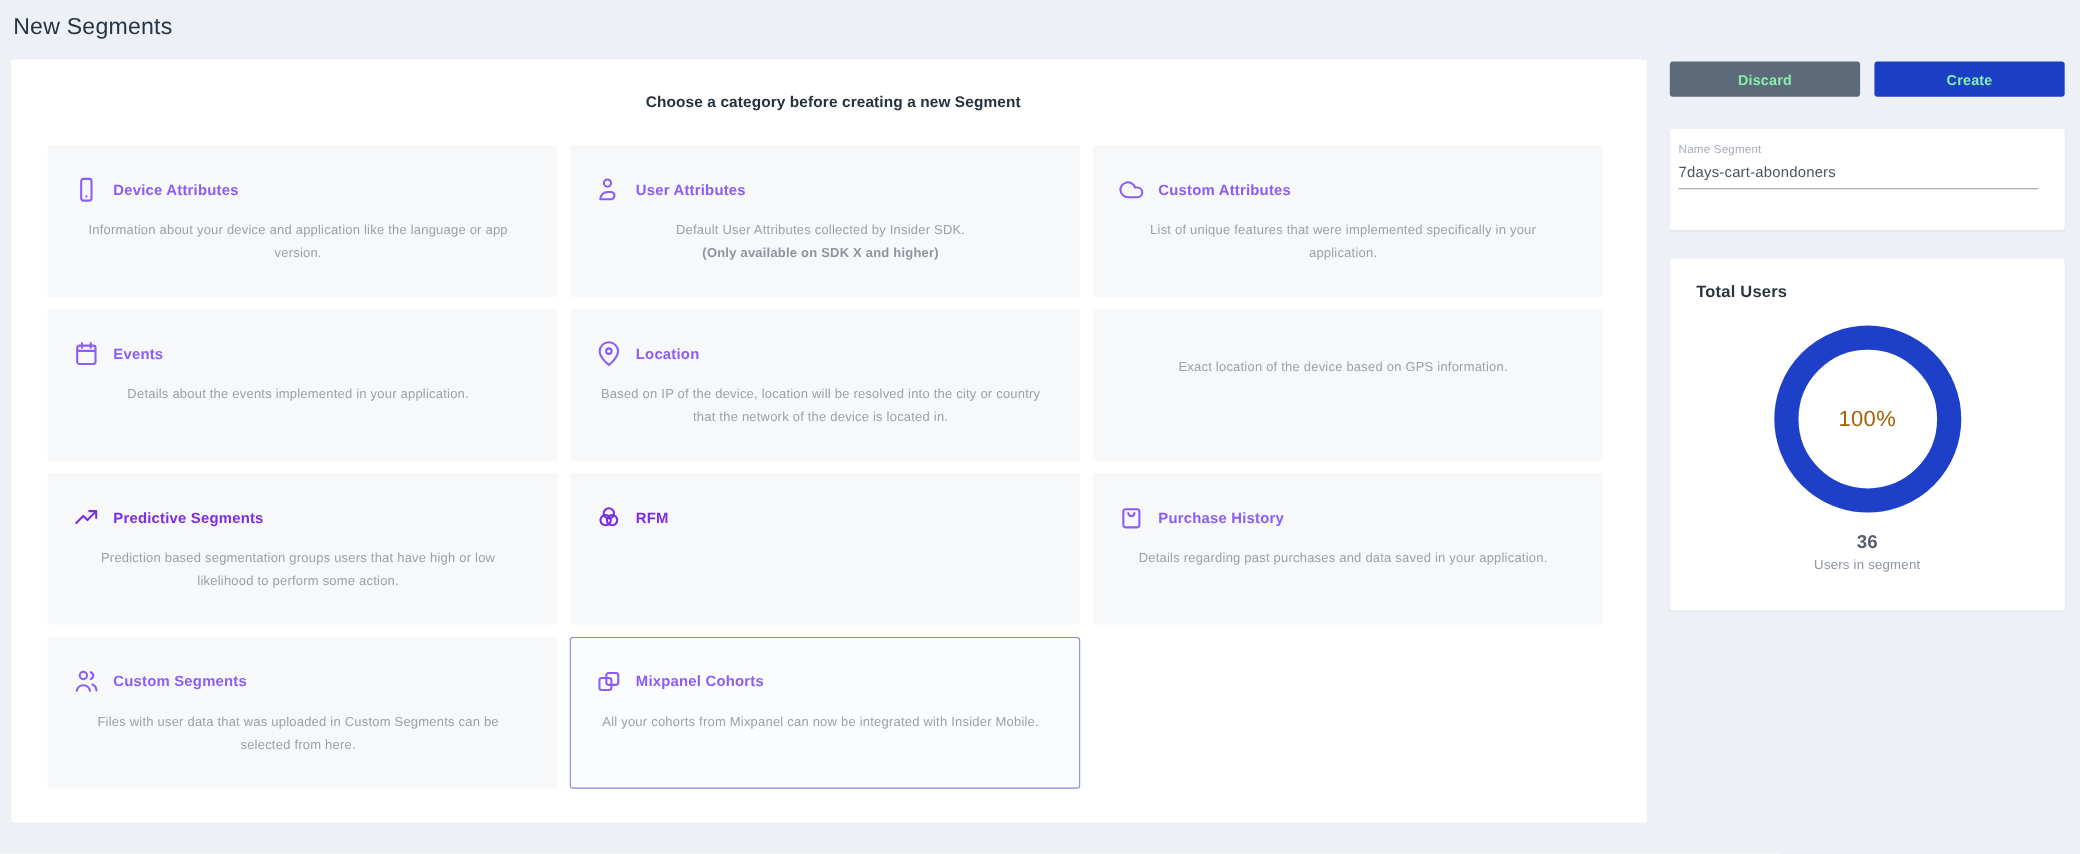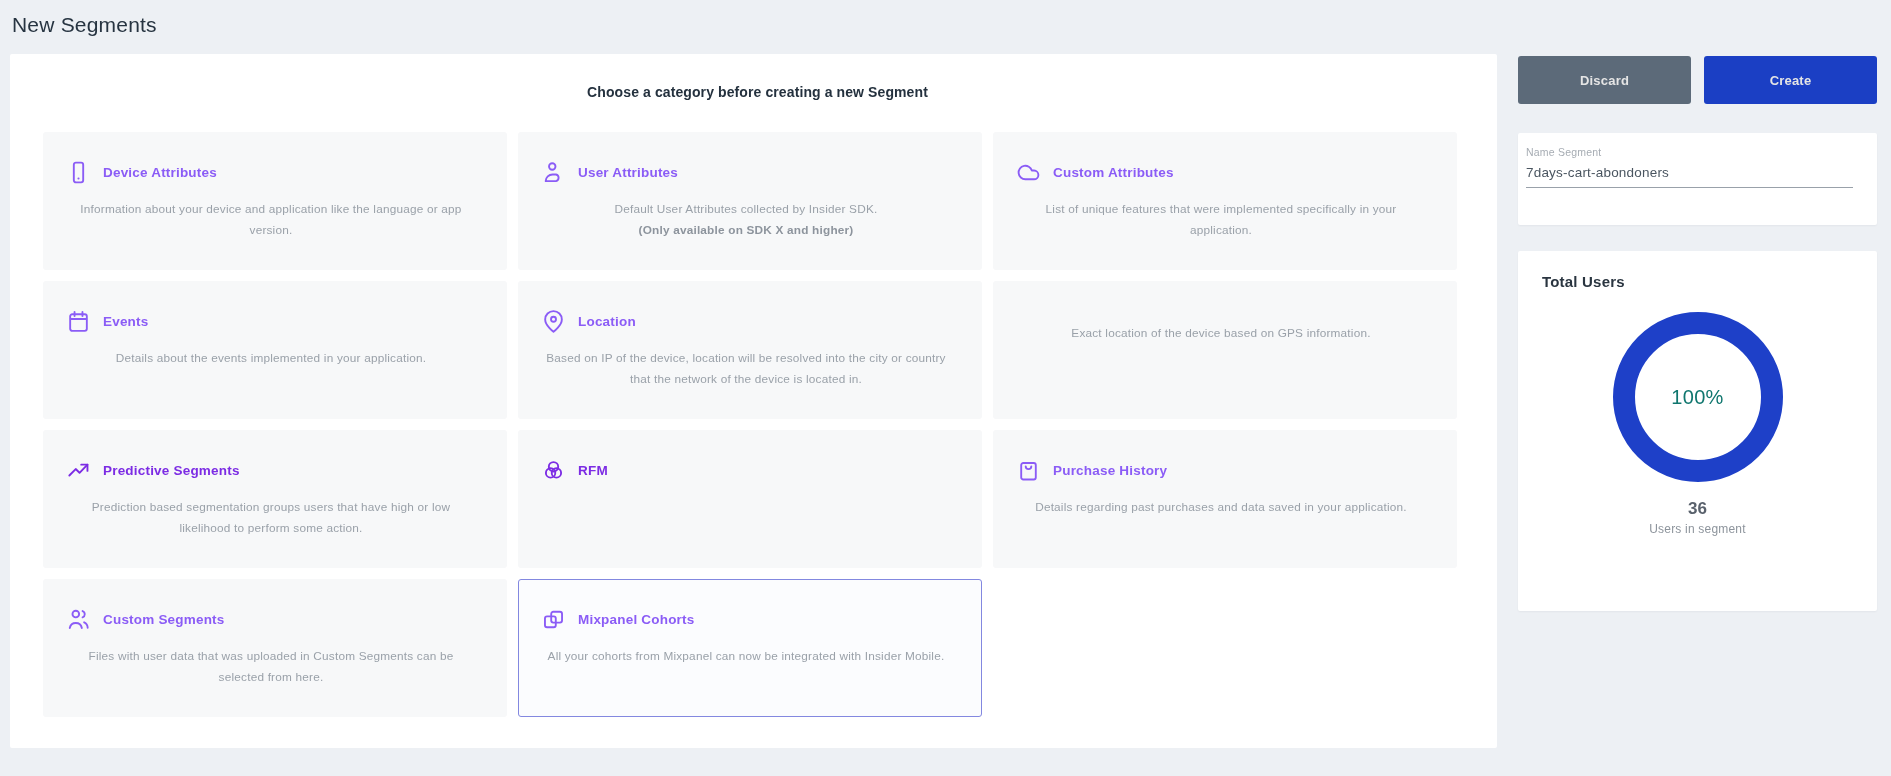--- a/index.html
+++ b/index.html
@@ -42,44 +42,44 @@
   .card-title{font-size:13.5px;font-weight:700;letter-spacing:.2px;}
   .card-desc{
     margin-top:14px;font-size:11.8px;line-height:1.75;color:#9aa1a9;
     max-width:420px;letter-spacing:.2px;
   }
   .card-desc.bold{margin-top:0;font-weight:700;color:#8d949d;}
   
   .sidebar{position:absolute;left:1518px;top:56px;width:359px;}
   .btn-row{display:flex;gap:13px;}
   .btn{
-    flex:1 1 0;height:48px;border:none;border-radius:3px;cursor:pointer;
-    font-family:inherit;font-size:13px;font-weight:700;color:#e5e5e5;letter-spacing:.2px;
+    flex:1 1 0;height:32px;border:none;border-radius:3px;cursor:pointer;
+    font-family:inherit;font-size:13px;font-weight:700;color:#86efac;letter-spacing:.2px;
   }
   .btn.discard{background:var(--discard-gray,#5c6a79);}
   .btn.create{background:var(--create-blue,#1b3fc4);}
   .side-card{
     background:#ffffff;border-radius:2px;box-sizing:border-box;
     box-shadow:0 1px 2px rgba(30,40,60,.05);
   }
   .name-card{margin-top:29px;height:92px;padding:13px 24px 0 8px;}
   .name-label{font-size:10.5px;color:#a6acb3;letter-spacing:.2px;display:block;}
   .name-input{
     display:block;width:100%;margin-top:2px;padding:5px 0 7px 0;
     border:none;border-bottom:1px solid #99a1aa;background:transparent;outline:none;
     font-family:inherit;font-size:13.5px;color:#4a5560;letter-spacing:.2px;
   }
-  .total-card{margin-top:26px;height:360px;padding:22px 24px 0 24px;text-align:center;}
+  .total-card{margin-top:26px;height:320px;padding:22px 24px 0 24px;text-align:center;}
   .total-title{font-size:15px;font-weight:700;color:#2a3540;text-align:left;letter-spacing:.2px;}
   .donut{
     width:126px;height:126px;margin:22px auto 0 auto;
     border:22px solid var(--donut-blue,#1e40c8);border-radius:50%;
     display:flex;align-items:center;justify-content:center;
   }
-  .donut-label{font-size:20px;color:#0f766e;font-weight:500;letter-spacing:.3px;}
+  .donut-label{font-size:20px;color:#a16207;font-weight:500;letter-spacing:.3px;}
   .users-count{margin-top:17px;font-size:17px;font-weight:600;color:#59616c;}
   .users-caption{margin-top:3px;font-size:12px;color:#8d949c;letter-spacing:.2px;}
 </style>
 </head>
 <body>
 
 <h1 class="page-title">New Segments</h1>
 
 <div class="main-panel">
   <div class="panel-heading">Choose a category before creating a new Segment</div>

